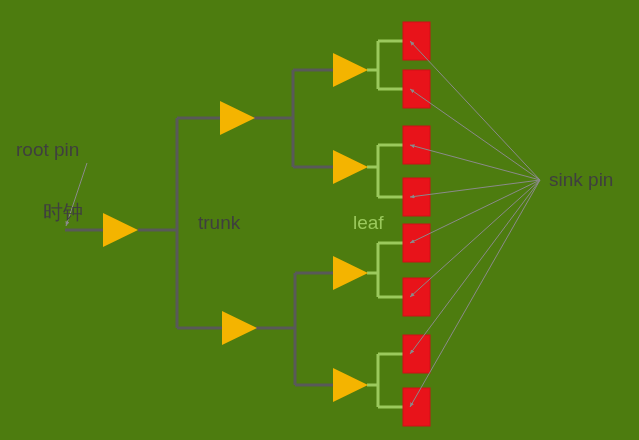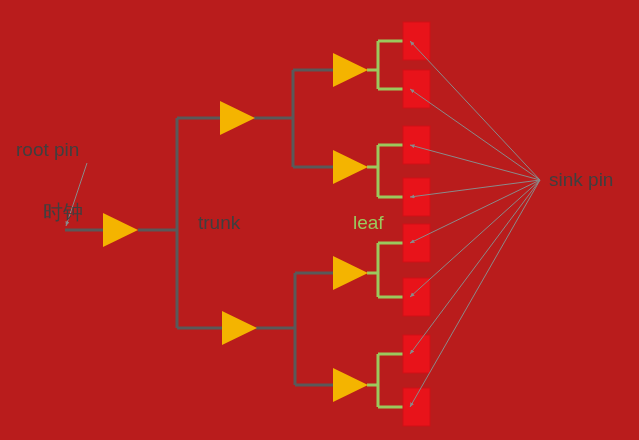--- a/index.html
+++ b/index.html
@@ -1,16 +1,16 @@
 <!DOCTYPE html>
 <html style="--wire: #595959; --leaf_wire: #9bc95d; --buffer: #f4b400; --sink: #e8131a; --sink_border: #d01016; --thin_line: #8a8a8a; --text: #3f3f3f;"><head>
 <meta charset="utf-8">
 <style>
   html,body{margin:0;padding:0;background:#ffffff;}
-  #canvas{width:639px;height:440px;position:relative;font-family:"Liberation Sans",sans-serif;background:#b91c1c;}
+  #canvas{width:639px;height:440px;position:relative;font-family:"Liberation Sans",sans-serif;background:#4d7c0f;}
   .wire{stroke:var(--wire);stroke-width:3;fill:none;}
   .leafwire{stroke:var(--leaf_wire);stroke-width:3;fill:none;}
   .buffer{fill:var(--buffer);}
   .sinkbox{fill:var(--sink);stroke:var(--sink_border);stroke-width:1;}
   .thin{stroke:var(--thin_line);stroke-width:1;fill:none;}
   .lbl{font-size:19px;fill:var(--text);}
   .clk{font-size:20px;fill:var(--text);}
   .leaflbl{font-size:19px;fill:var(--leaf_wire);}
 </style>
 </head>

